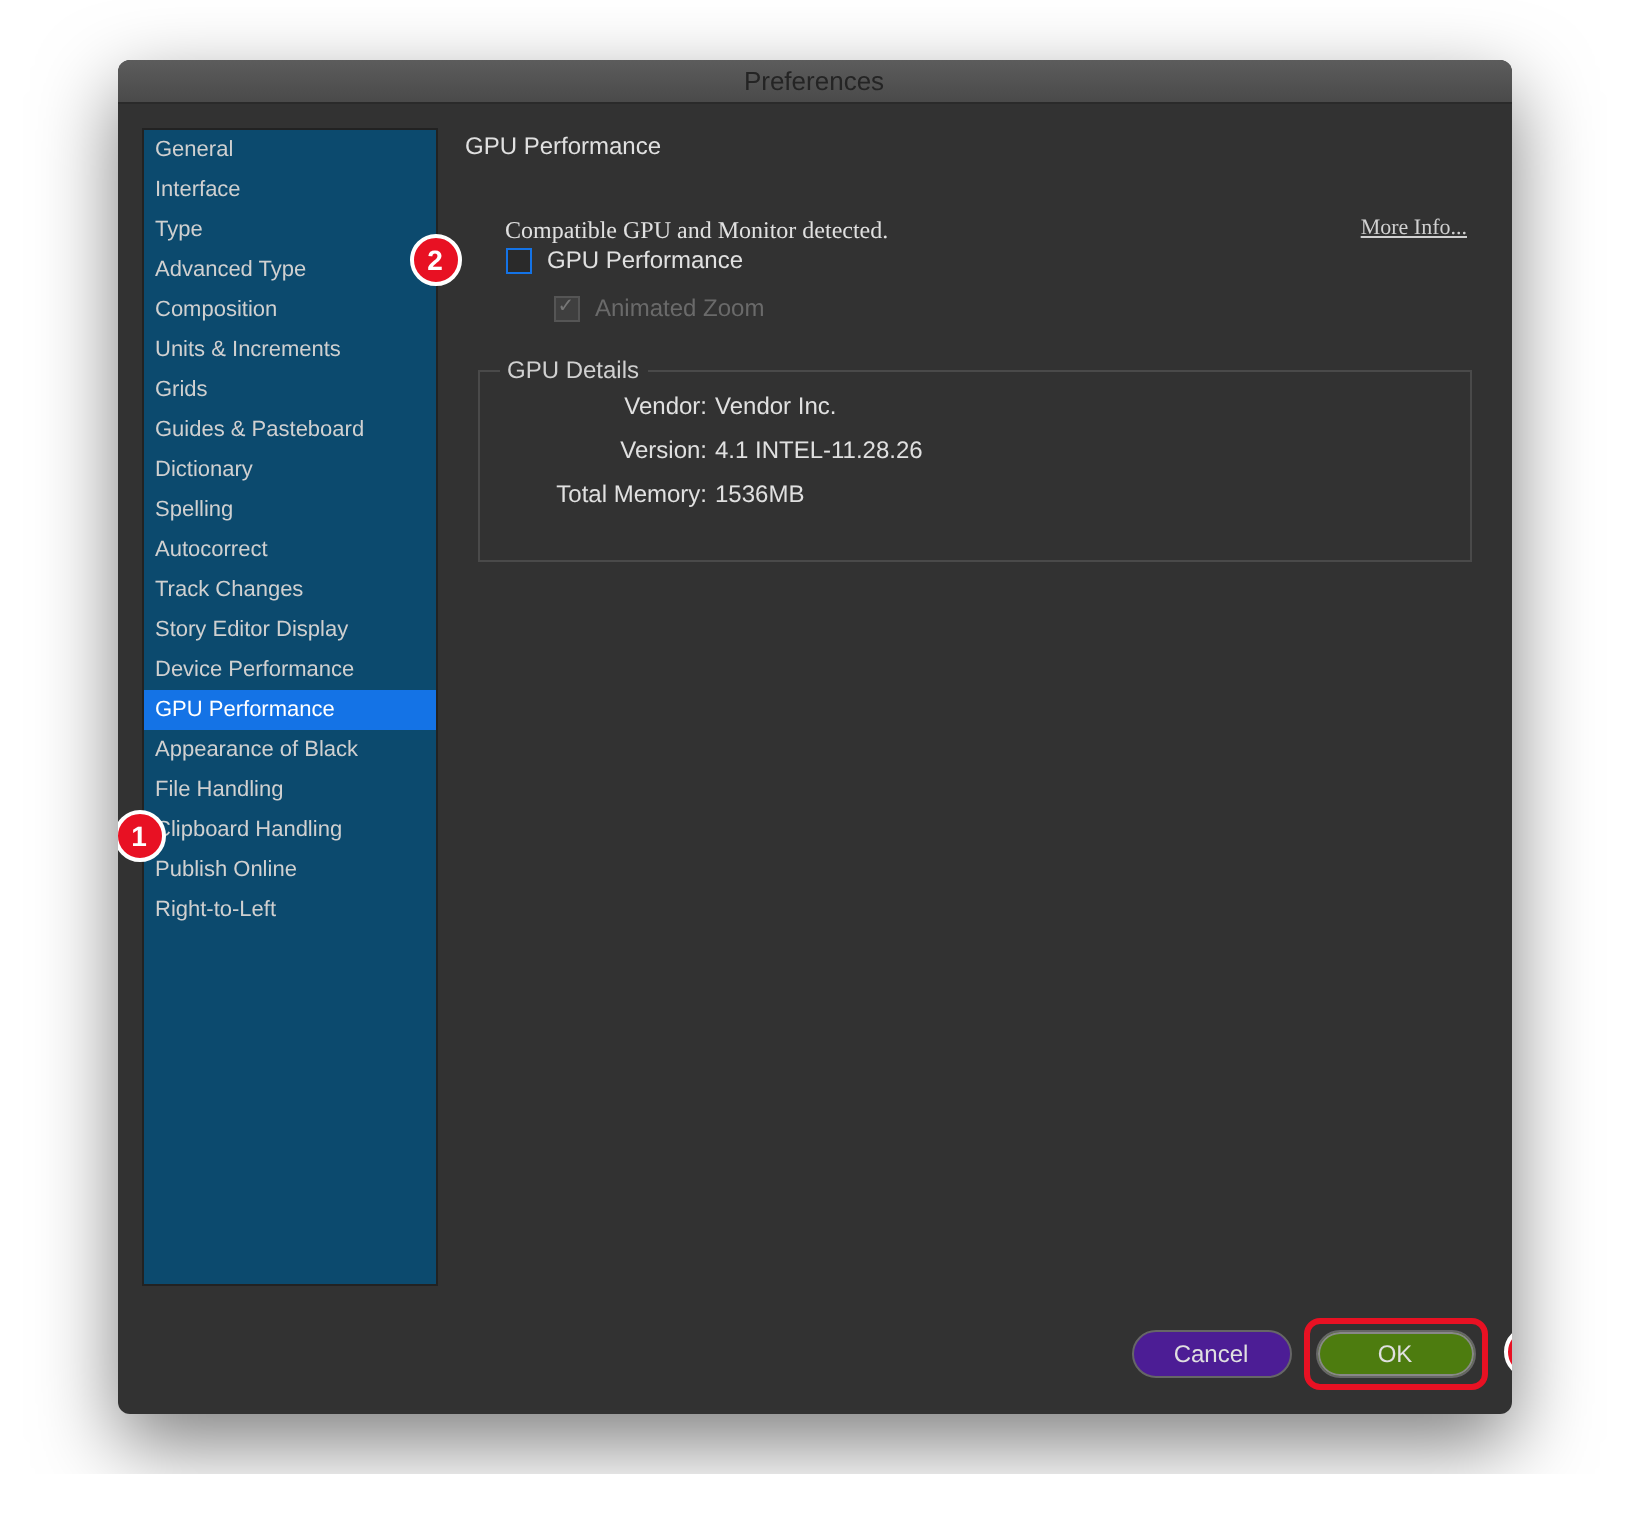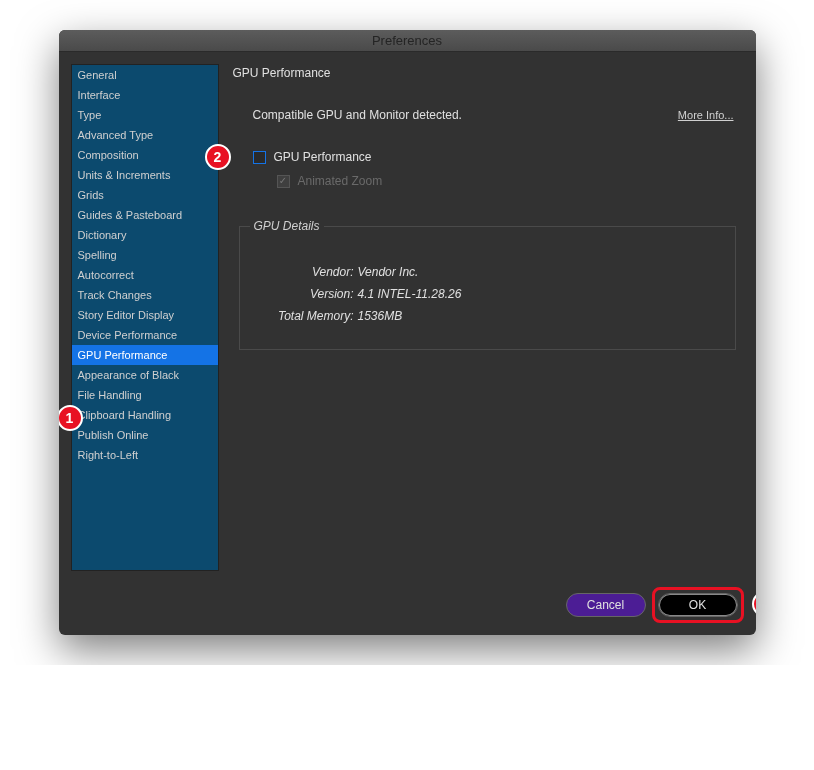--- a/index.html
+++ b/index.html
@@ -6,21 +6,21 @@
     body {
       font-family: -apple-system, "Helvetica Neue", Arial, sans-serif;
       background: #fff;
       display: flex;
       justify-content: center;
       align-items: flex-start;
       padding: 30px;
     }
     .window {
       width: 697px;
-      height: 605px;
+      height: 677px;
       background: #323232;
       border-radius: 6px;
       box-shadow: 0 15px 40px rgba(0,0,0,0.5);
       overflow: hidden;
       display: flex;
       flex-direction: column;
       position: relative;
     }
     .titlebar {
       background: linear-gradient(#5c5c5c, #4a4a4a);
@@ -62,23 +62,23 @@
       position: relative;
     }
     .main-title {
       font-size: 12px;
       color: #e0e0e0;
       margin-bottom: 28px;
       margin-top: 2px;
     }
     .detect-row {
       display: flex;
-      align-items: center;
+      align-items: flex-start;
       padding-left: 20px;
-      margin-bottom: 28px;
+      font-family: Liberation Serif, serif;
     }
     .detect-text {
       color: #e0e0e0;
       font-size: 12px;
     }
     .more-info {
       margin-left: auto;
       color: #d0d0d0;
       font-size: 11px;
       text-decoration: underline;
@@ -107,26 +107,25 @@
     }
     .checkbox .check {
       color: #777;
       font-size: 10px;
       line-height: 1;
     }
     .cb-label { color: #e0e0e0; font-size: 12px; }
     .cb-label.disabled { color: #6a6a6a; }
     .fieldset {
       border: 1px solid #4a4a4a;
-      margin-top: 38px;
+      margin-top: 24px;
       margin-left: 6px;
       margin-right: 8px;
-      padding: 38px 14px 18px 14px;
+      padding: 10px 14px 18px 14px;
       position: relative;
-      font-style: italic;
     }
     .fieldset-title {
       position: absolute;
       top: -8px;
       left: 10px;
       background: #323232;
       padding: 0 4px;
       color: #d0d0d0;
       font-size: 12px;
     }
@@ -158,21 +157,21 @@
       background: #4c1d95;
       border: 1px solid #666;
       color: #e0e0e0;
       font-size: 12px;
       display: inline-flex;
       align-items: center;
       justify-content: center;
       cursor: pointer;
     }
     .btn.ok {
-      background: #000000;
+      background: #4d7c0f;
       box-shadow: inset 0 0 0 1px #888;
     }
     .callout {
       position: absolute;
       width: 26px;
       height: 26px;
       border-radius: 50%;
       background: #e81123;
       border: 2px solid #fff;
       color: #fff;

